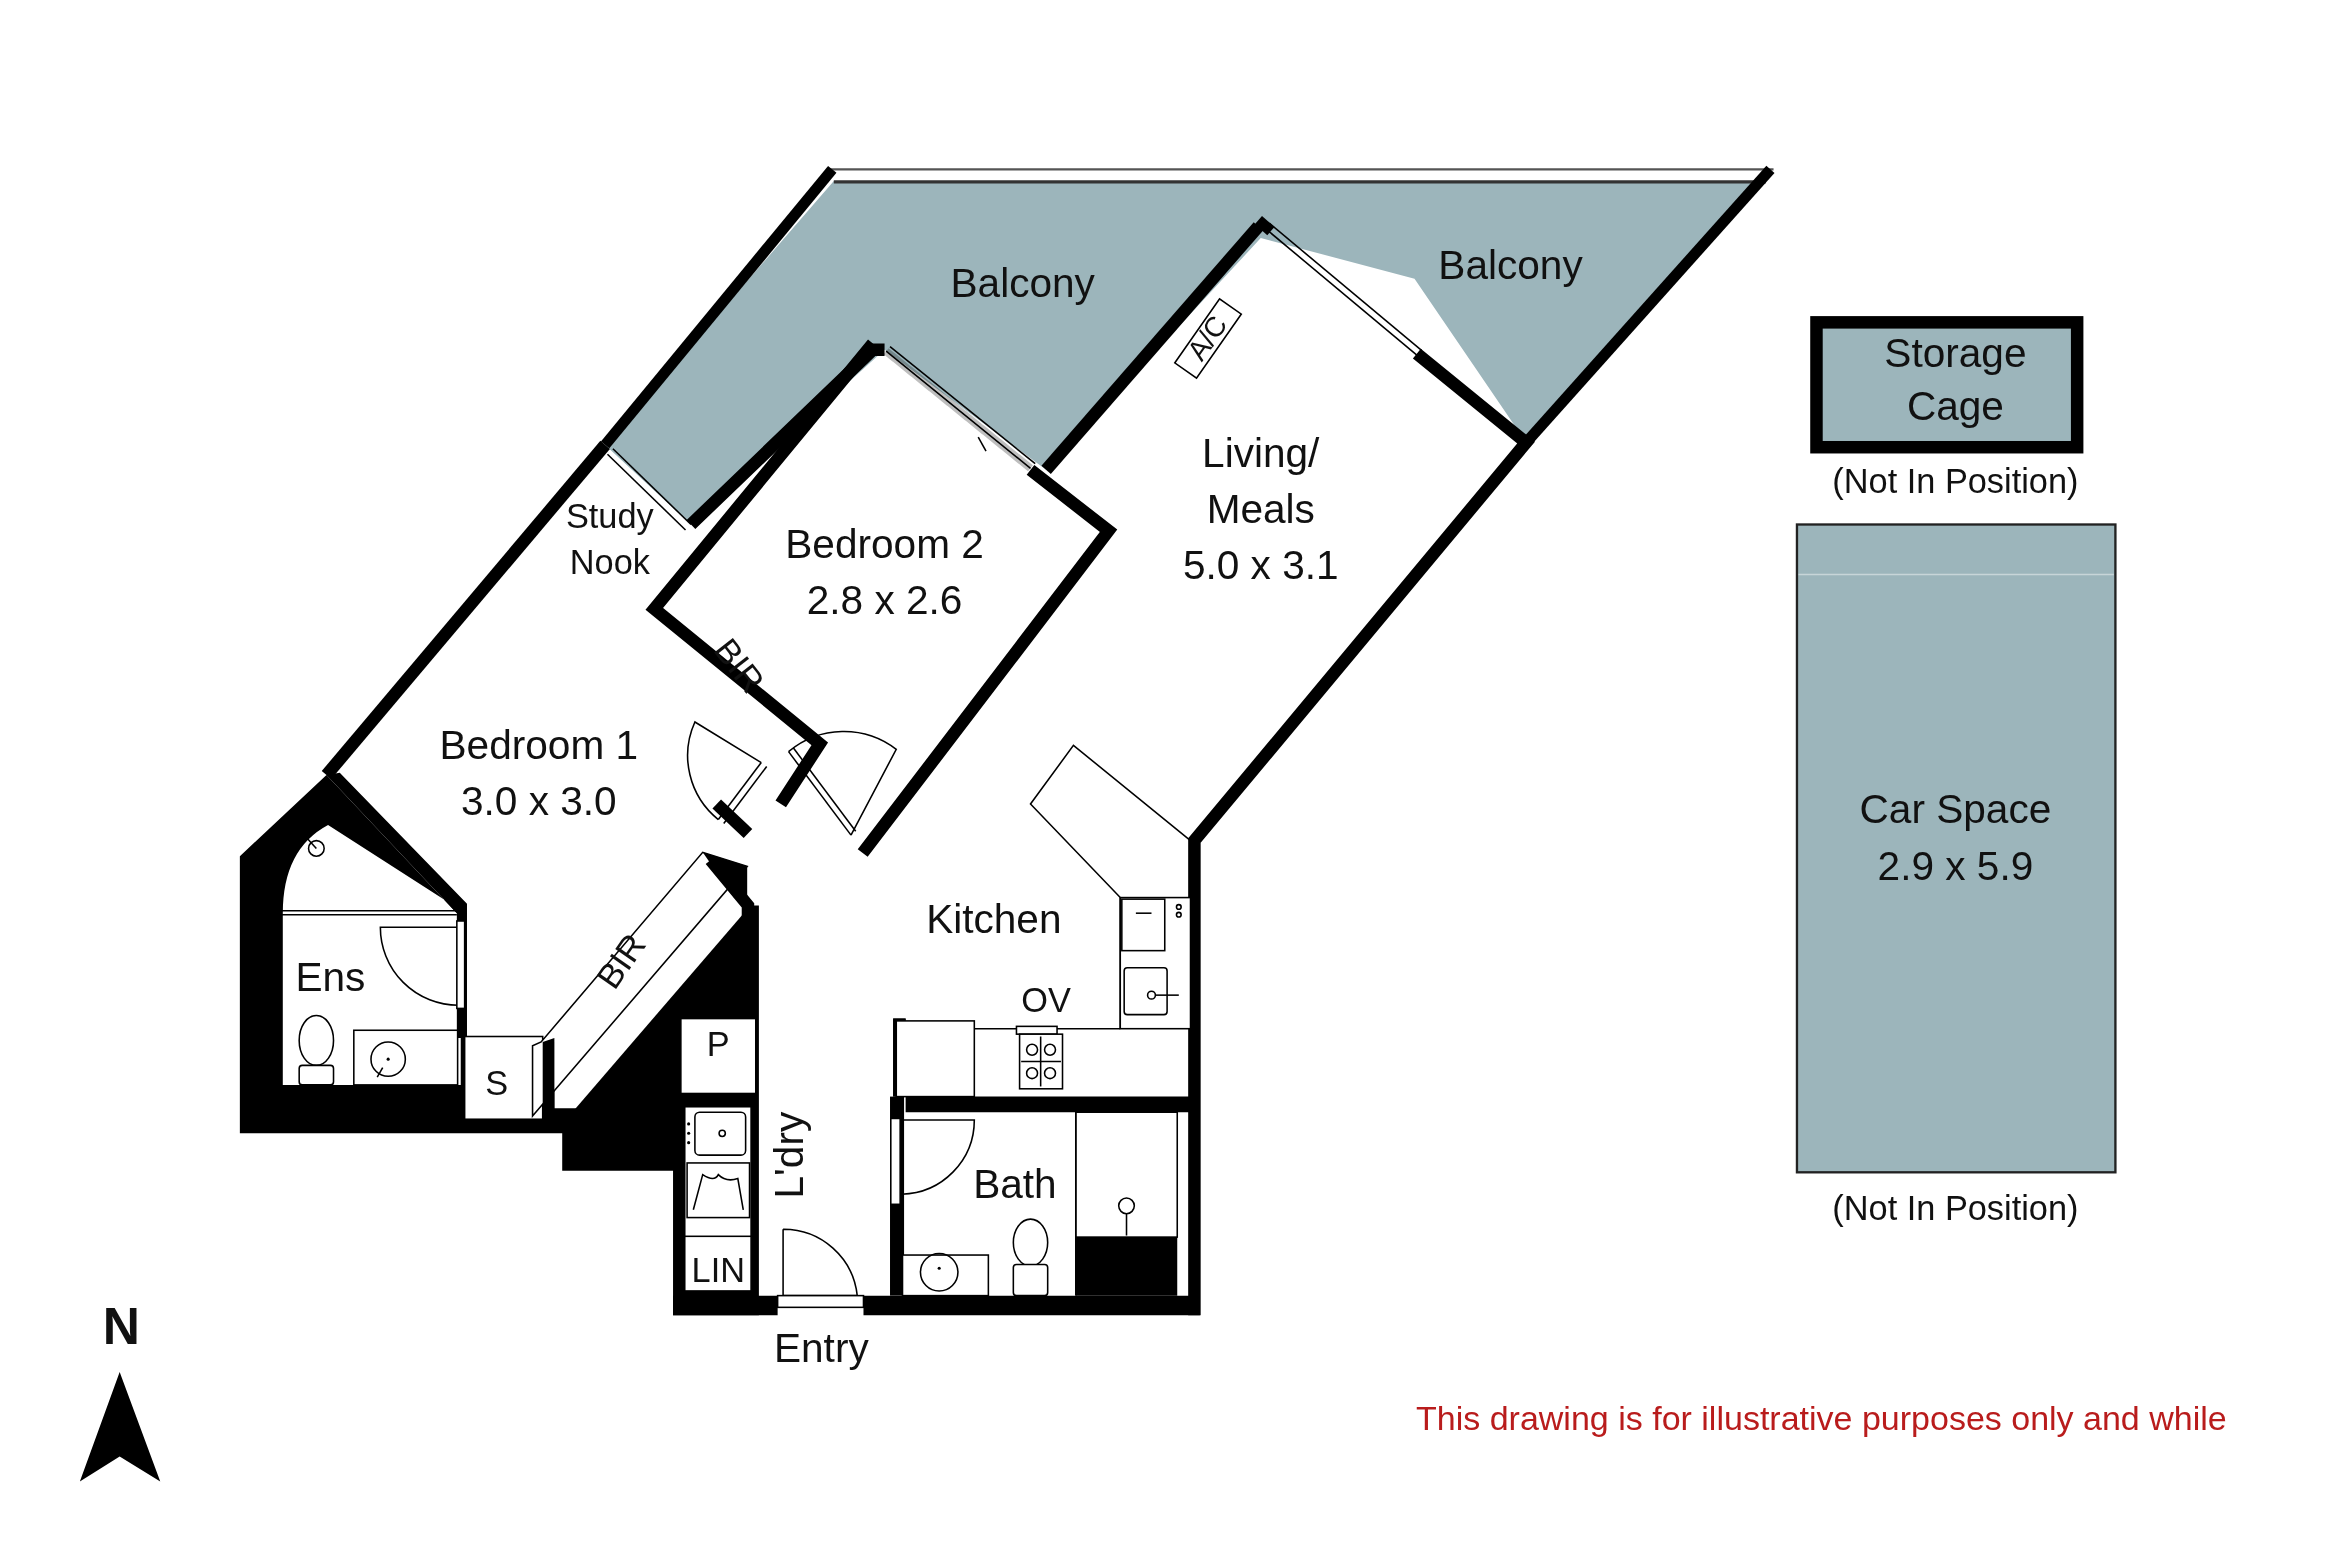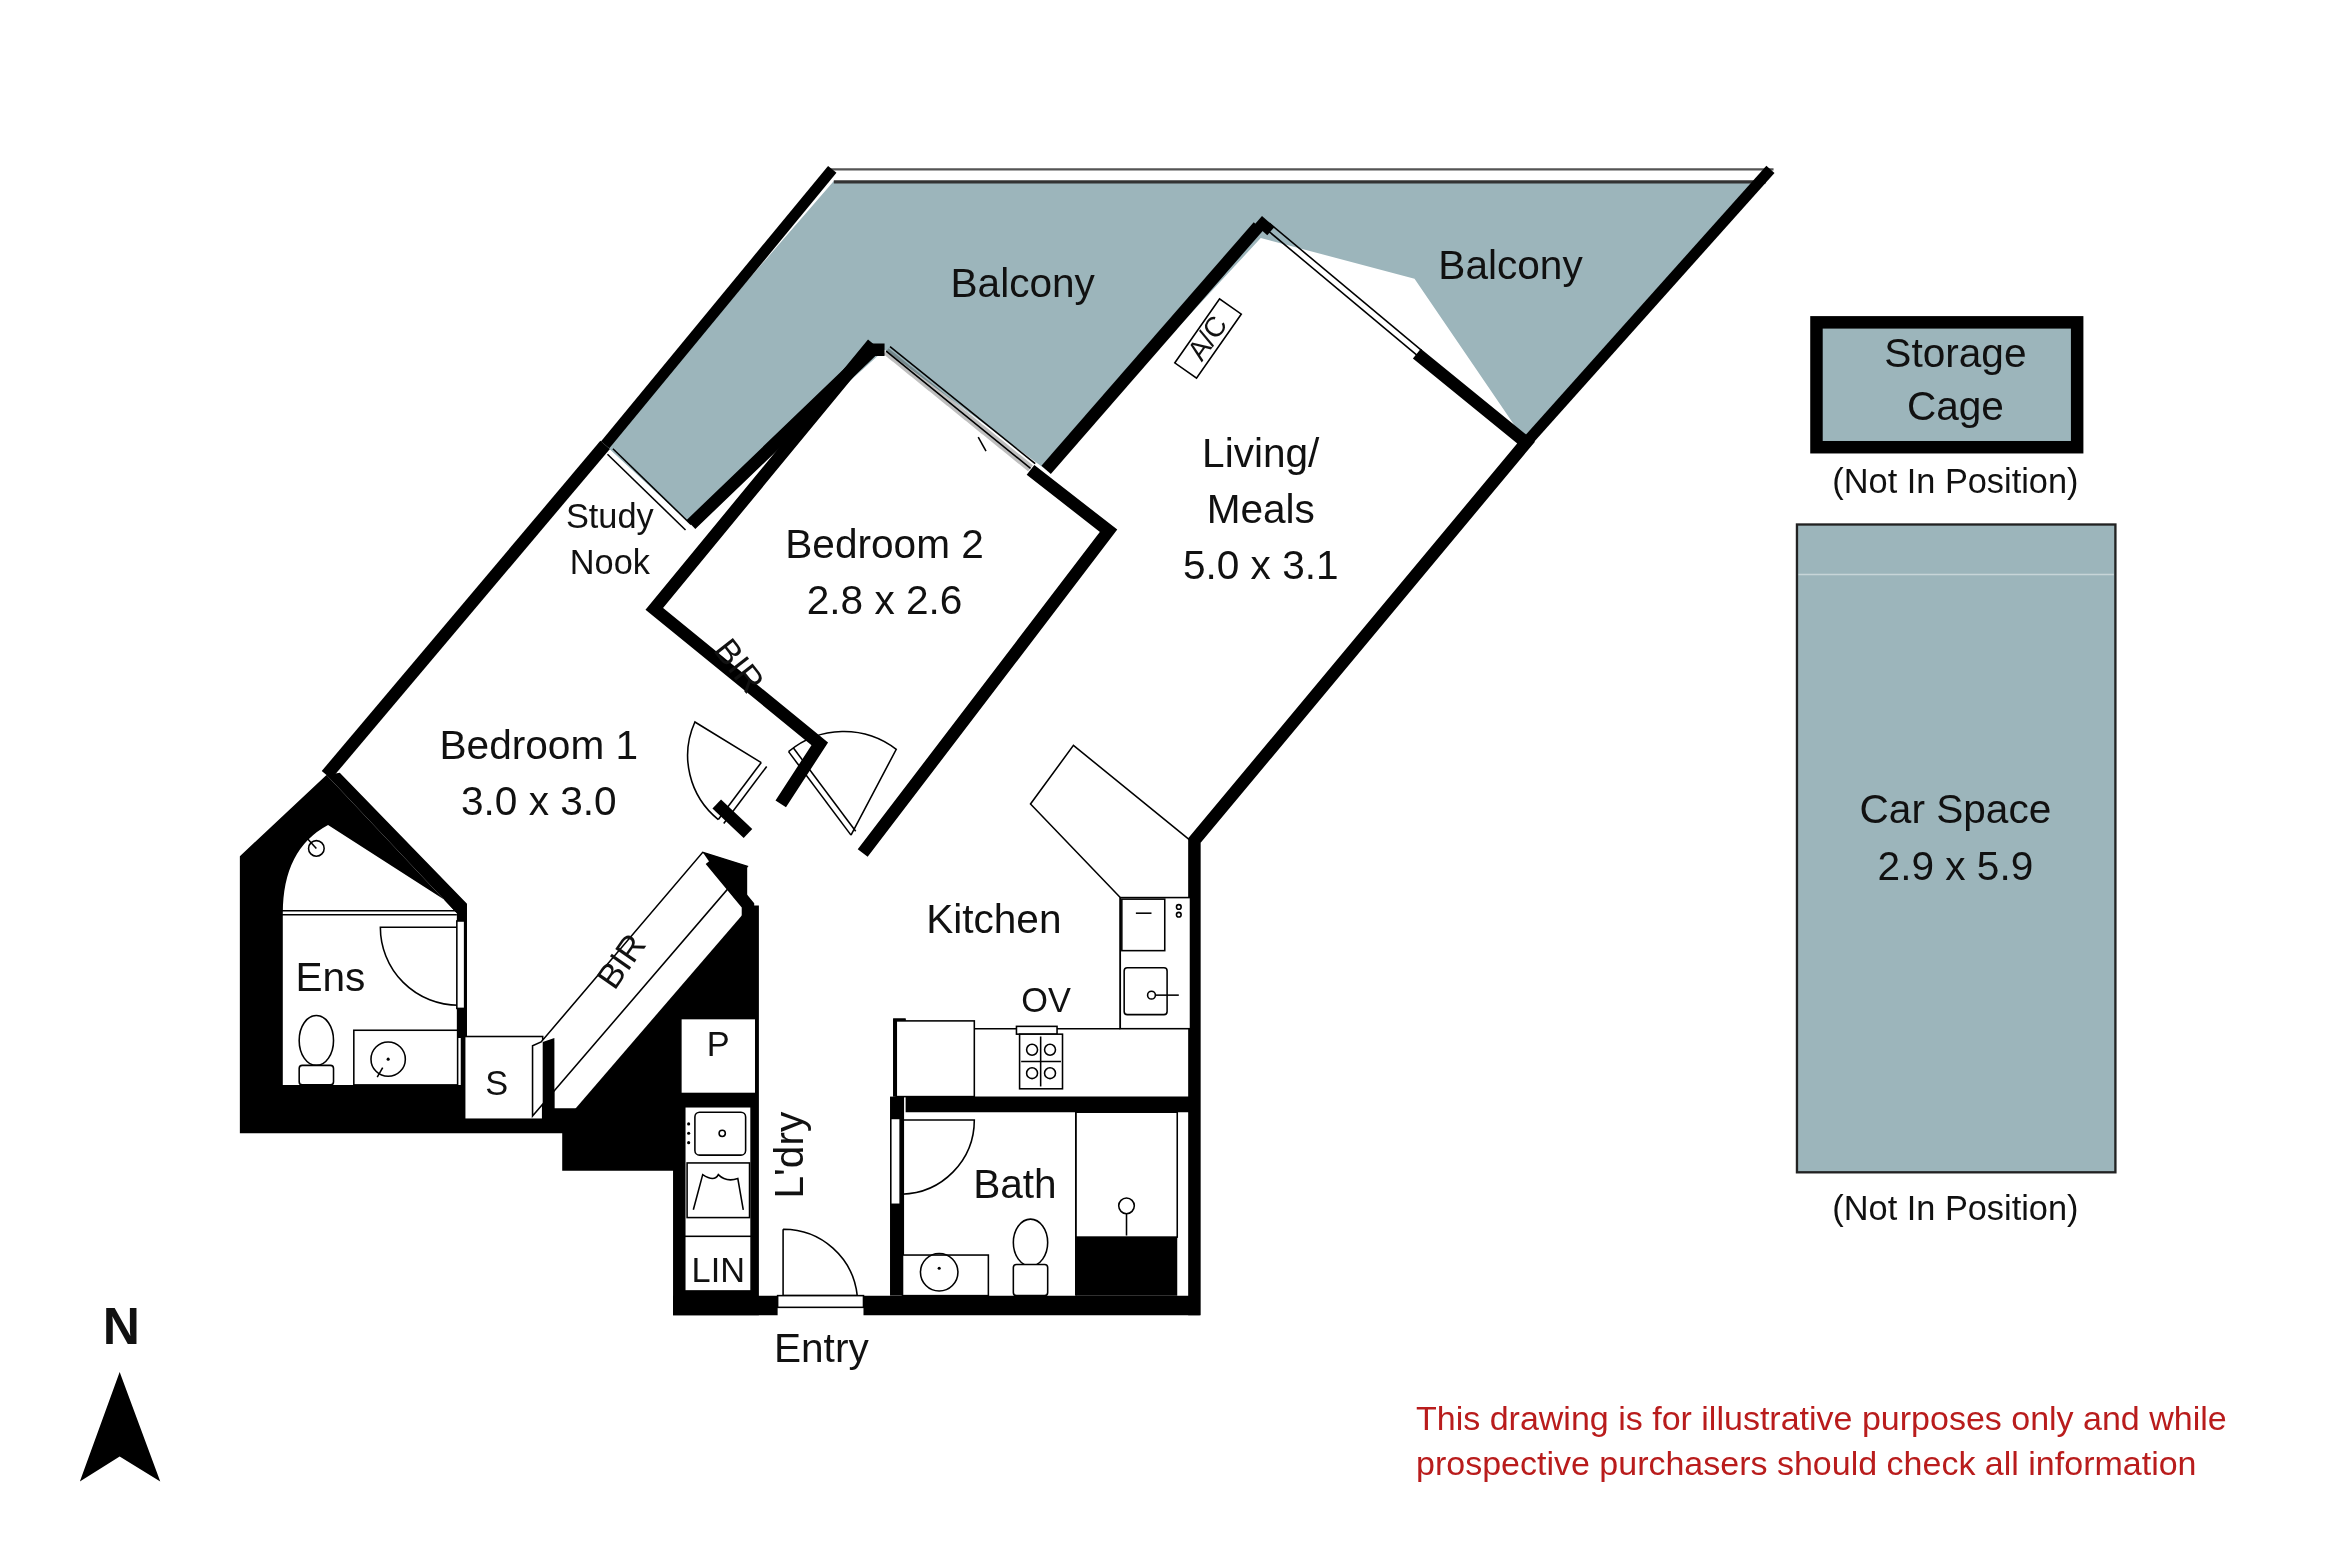--- a/index.html
+++ b/index.html
@@ -205,15 +205,14 @@
   <text class="lbl room-lbl" x="2505" y="1055" text-anchor="middle">Car Space</text>
   <text class="lbl room-lbl" x="2505" y="1127" text-anchor="middle">2.9 x 5.9</text>
   <text class="lbl small-lbl" x="2505" y="1563" text-anchor="middle">(Not In Position)</text>
 
   <text class="lbl" x="155" y="1722" font-size="66" font-weight="bold" text-anchor="middle">N</text>
   <polygon points="153,1758 102,1898 153,1866 205,1898" fill="#000"></polygon>
 </svg>
 
 <div class="disclaimer">
   <div>This drawing is for illustrative purposes only and while</div>
-  <div>prospective purchasers should check all information</div>
 </div>
 
 
 </body></html>

